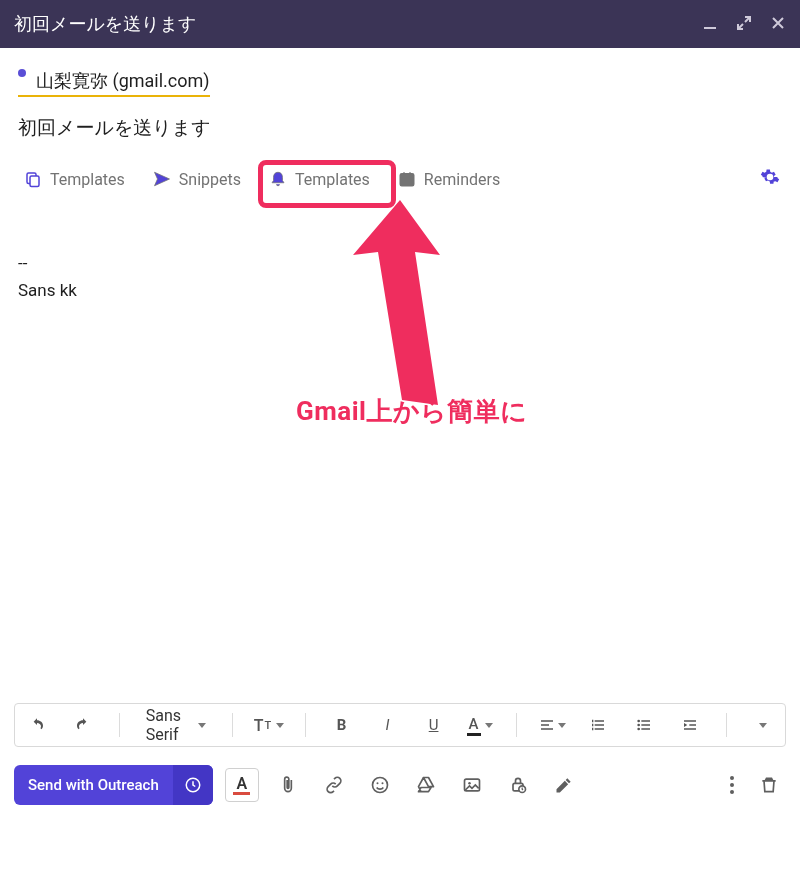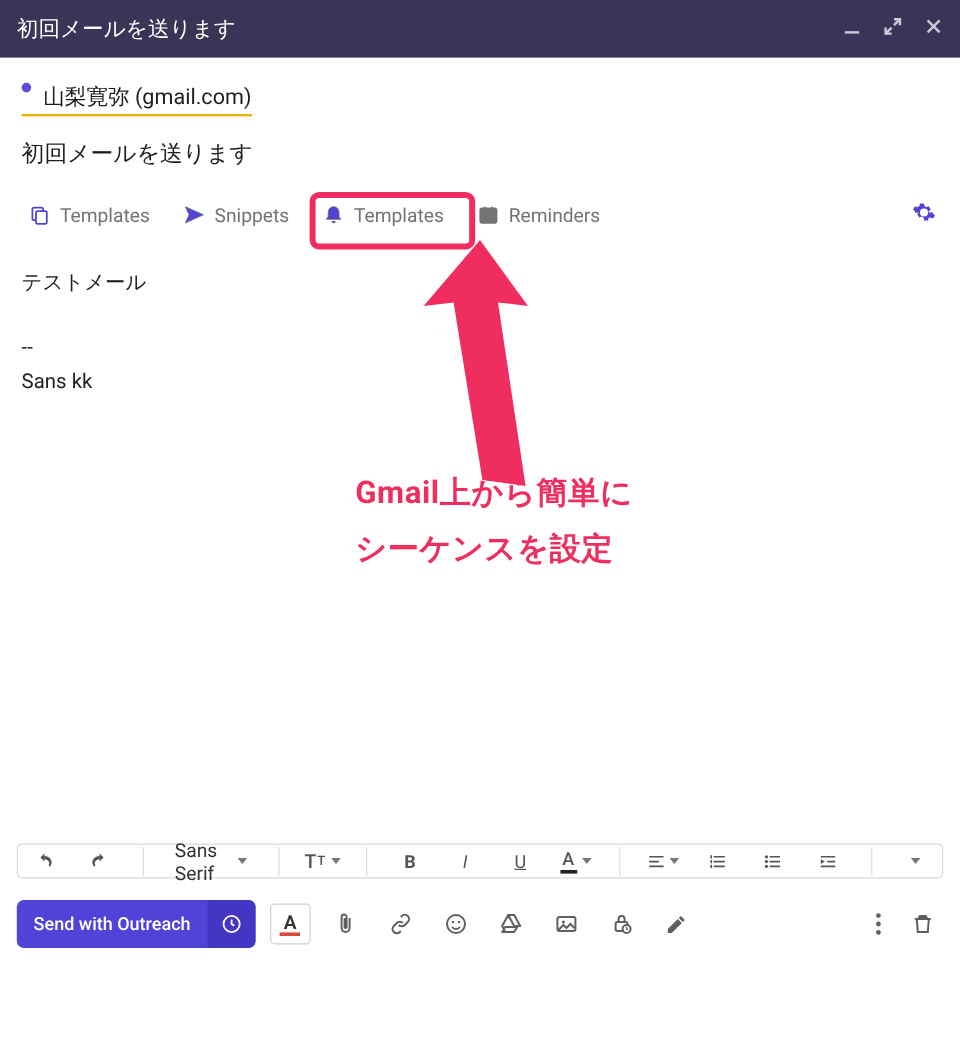--- a/index.html
+++ b/index.html
@@ -89,21 +89,21 @@
     letter-spacing: 0.5px;
   }
   .arrow {
     position: absolute;
     pointer-events: none;
   }
   .format-toolbar {
     border: 1px solid #d9d9d9;
     border-radius: 4px;
     margin: 0 14px 8px 14px;
-    height: 29px;
+    height: 44px;
     display: flex;
     align-items: center;
     padding: 0 6px;
     gap: 14px;
     color: #555;
     background:#fff;
   }
   .fbtn {
     min-width: 32px;
     height: 32px;
@@ -239,29 +239,27 @@
   <div class="gear">
     <svg viewBox="0 0 24 24" width="20" height="20" fill="#5243d8">
         <path d="M12 8a4 4 0 1 0 0 8 4 4 0 0 0 0-8zm9 4a7 7 0 0 1-.1 1.2l2.1 1.6-2 3.4-2.5-1a7 7 0 0 1-2 .1l-.4 2.7h-4l-.4-2.7a7 7 0 0 1-2-1.1l-2.5 1-2-3.4 2.1-1.6A7 7 0 0 1 3 12a7 7 0 0 1 .1-1.2L1 9.2l2-3.4 2.5 1a7 7 0 0 1 2-1.1L7.9 3h4l.4 2.7a7 7 0 0 1 2 1.1l2.5-1 2 3.4-2.1 1.6c.1.4.1.8.1 1.2z"></path>
       </svg>
   </div>
 </div>
 
 <div class="highlight-box" style="left:258px; top:160px; width:138px; height:48px;"></div>
 
 <div class="body-area">
-  <div>テストメール</div>
   <br>
   <div>--</div>
   <div>Sans kk</div>
 
   
   <div class="annotation" style="left:296px; top:185px;">
     <div>Gmail上から簡単に</div>
-    <div>シーケンスを設定</div>
   </div>
 </div>
 
 <svg class="arrow" style="left:330px; top:200px;" width="140" height="220" viewBox="0 0 140 220">
   <path d="M70 0 L110 55 L85 52 L108 205 L72 200 L48 52 L23 55 Z" fill="#ef2d5e"></path>
 </svg>
 
 <div class="format-toolbar">
   <div class="fbtn">
     <svg viewBox="0 0 24 24">

